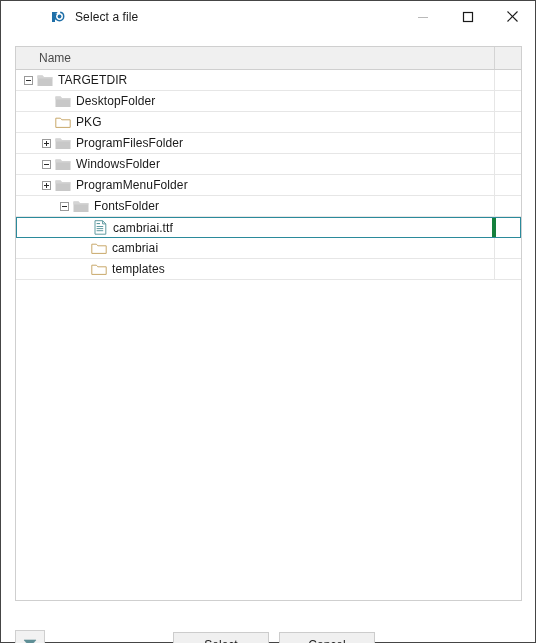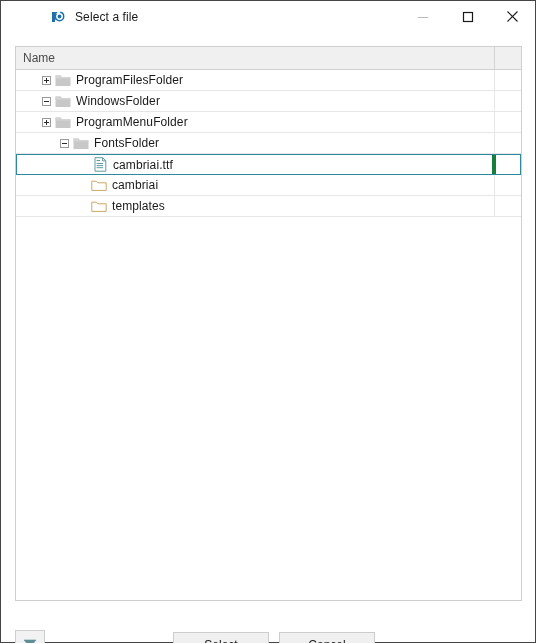--- a/index.html
+++ b/index.html
@@ -98,21 +98,21 @@
     border-bottom: 1px solid #cfcfcf;
     box-sizing: border-box;
   }
   .th {
     box-sizing: border-box;
     height: 22px;
     display: flex;
     align-items: center;
     font-size: 12px;
     color: #4a4a4a;
-    padding-left: 7px;
+    padding-left: 23px;
     background: #f0f0f0;
   }
   .th-name {
     width: 479px;
     flex: 0 0 479px;
     border-right: 1px solid #d4d4d4;
   }
   .th-extra {
     flex: 1 1 auto;
   }
@@ -301,20 +301,67 @@
         <div class="th th-name">
           <span>Name</span>
         </div>
         <div class="th th-extra">
           <span></span>
         </div>
       </div>
       <div class="tree-rows" id="tree-rows">
           <div class="row">
             <div class="cell-name">
+              <span class="indent" style="width: 5px;"></span>
+              <span class="expander minus">
+                <span class="box"></span>
+              </span>
+              <span class="ic">
+                <svg width="16" height="13" viewBox="0 0 16 13">
+                  <path d="M0.5 1.5 L5.6 1.5 L7.0 3.2 L15.5 3.2 L15.5 12 L0.5 12 Z" fill="#c8c8c8"></path>
+                  <path d="M0.5 1.5 L5.6 1.5 L7.0 3.2 L15.5 3.2 L15.5 4.6 L0.5 4.6 Z" fill="#d4d4d4"></path>
+                </svg>
+              </span>
+              <span class="label">TARGETDIR</span>
+            </div>
+            <div class="cell-extra"></div>
+          </div>
+          <div class="row">
+            <div class="cell-name">
+              <span class="indent" style="width: 23px;"></span>
+              <span class="expander none">
+                <span class="box"></span>
+              </span>
+              <span class="ic">
+                <svg width="16" height="13" viewBox="0 0 16 13">
+                  <path d="M0.5 1.5 L5.6 1.5 L7.0 3.2 L15.5 3.2 L15.5 12 L0.5 12 Z" fill="#c8c8c8"></path>
+                  <path d="M0.5 1.5 L5.6 1.5 L7.0 3.2 L15.5 3.2 L15.5 4.6 L0.5 4.6 Z" fill="#d4d4d4"></path>
+                </svg>
+              </span>
+              <span class="label">DesktopFolder</span>
+            </div>
+            <div class="cell-extra"></div>
+          </div>
+          <div class="row">
+            <div class="cell-name">
+              <span class="indent" style="width: 23px;"></span>
+              <span class="expander none">
+                <span class="box"></span>
+              </span>
+              <span class="ic">
+                <svg width="16" height="13" viewBox="0 0 16 13">
+                  <path d="M0.8 2.2 L5.4 2.2 L6.8 3.8 L15.2 3.8 L15.2 11.4 L0.8 11.4 Z" fill="#ffffff" stroke="#c9a86a" stroke-width="1" stroke-linejoin="round"></path>
+                </svg>
+              </span>
+              <span class="label">PKG</span>
+            </div>
+            <div class="cell-extra"></div>
+          </div>
+          <div class="row">
+            <div class="cell-name">
               <span class="indent" style="width: 23px;"></span>
               <span class="expander plus">
                 <span class="box"></span>
               </span>
               <span class="ic">
                 <svg width="16" height="13" viewBox="0 0 16 13">
                   <path d="M0.5 1.5 L5.6 1.5 L7.0 3.2 L15.5 3.2 L15.5 12 L0.5 12 Z" fill="#c8c8c8"></path>
                   <path d="M0.5 1.5 L5.6 1.5 L7.0 3.2 L15.5 3.2 L15.5 4.6 L0.5 4.6 Z" fill="#d4d4d4"></path>
                 </svg>
               </span>

